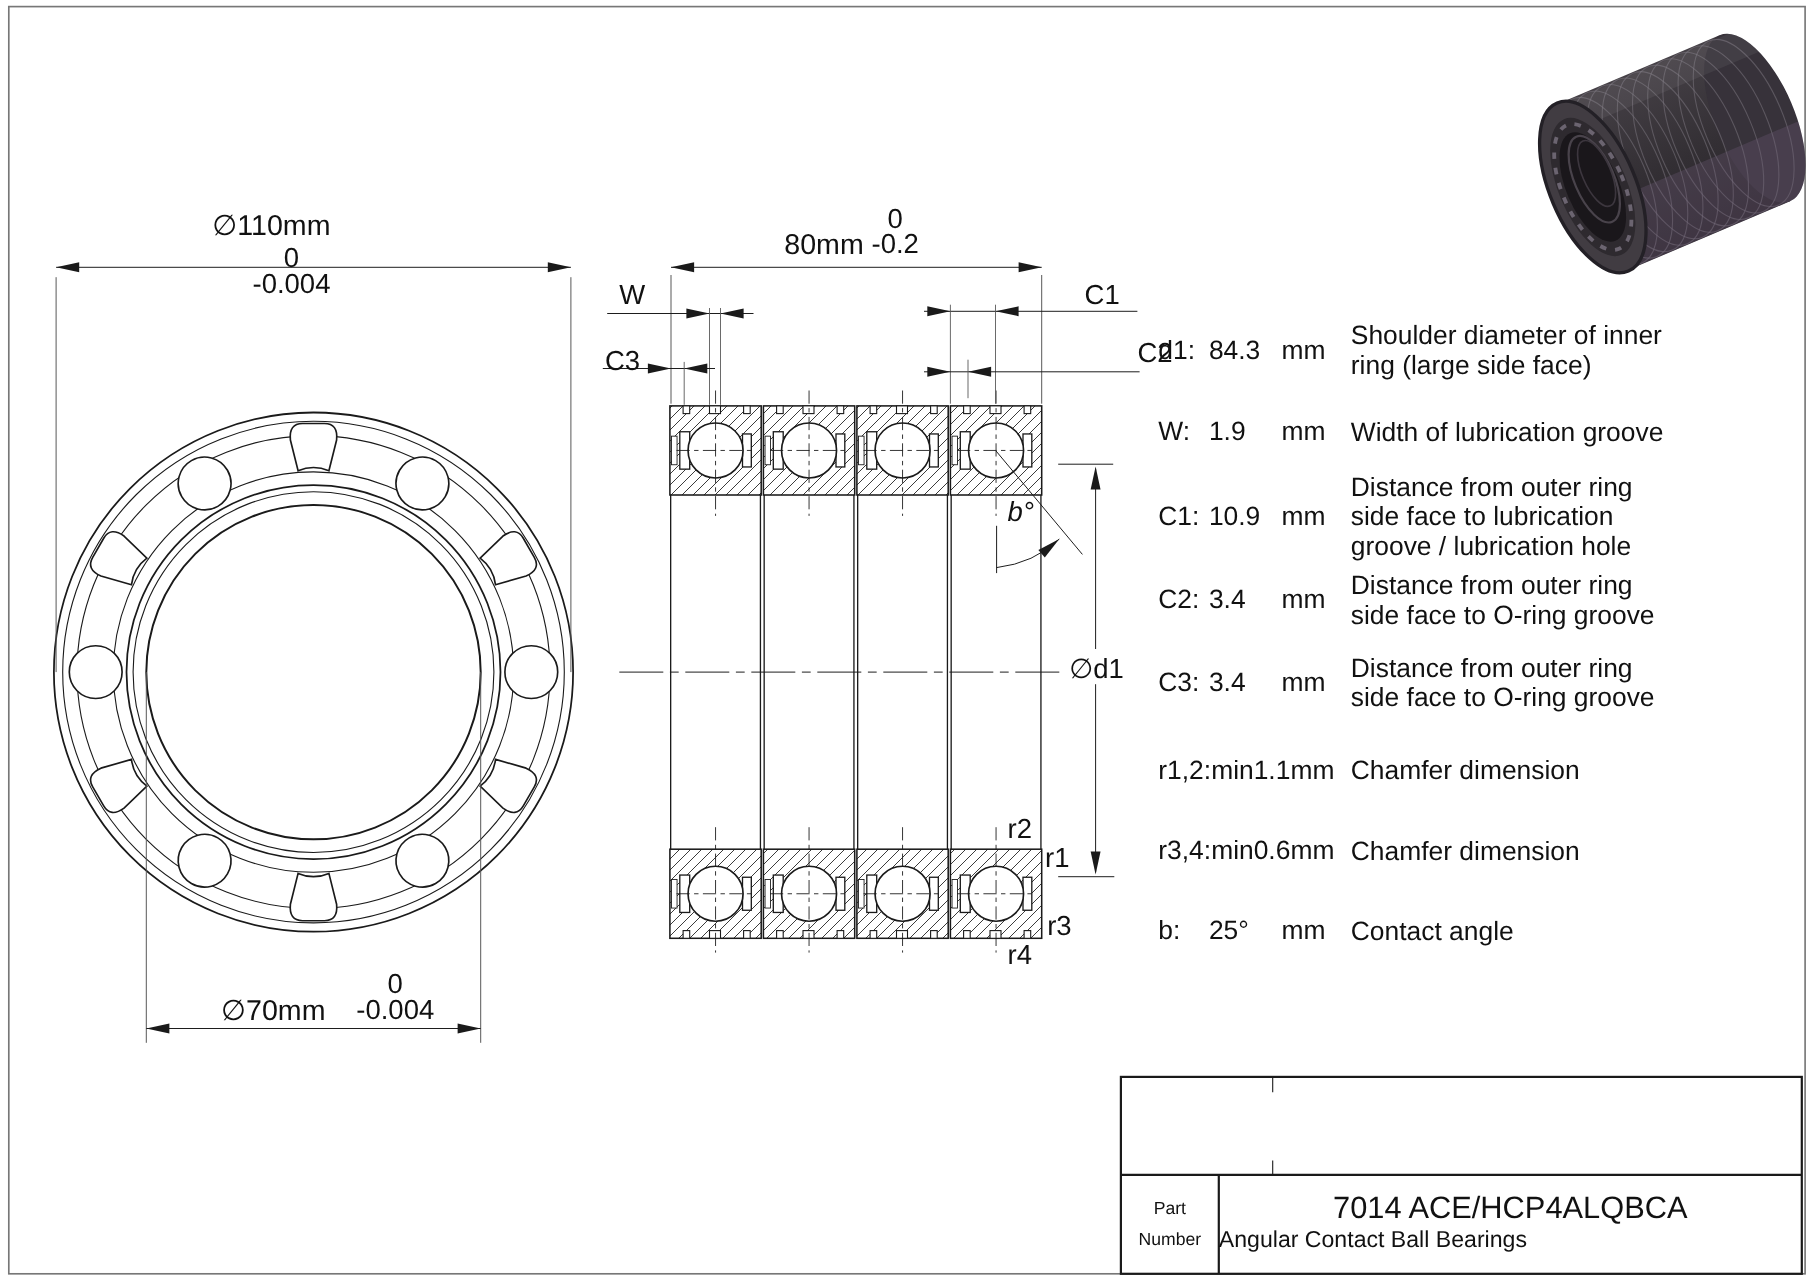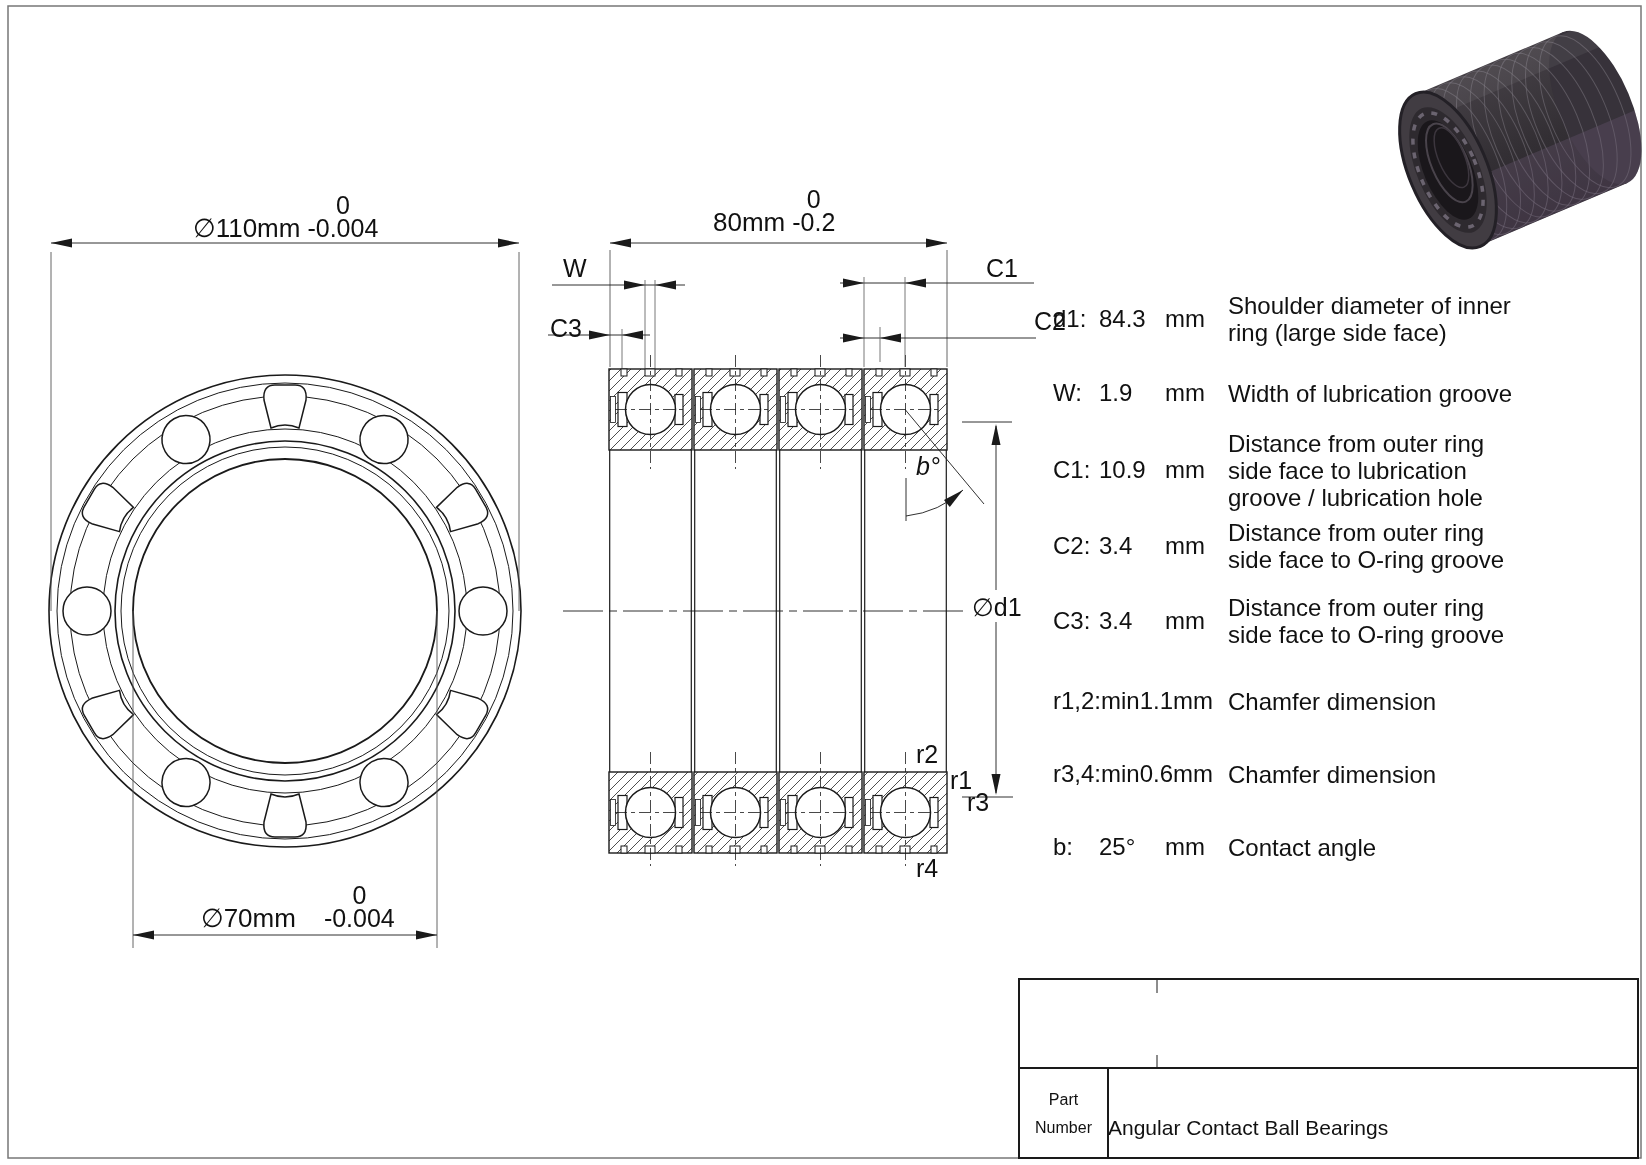--- a/index.html
+++ b/index.html
@@ -254,21 +254,21 @@
         </g>
         <ellipse cx="0" cy="0" rx="39" ry="83" fill="#413c42" stroke="#232026" stroke-width="3"></ellipse>
         <ellipse cx="0" cy="0" rx="31" ry="67" fill="#2e2a2f"></ellipse>
         <ellipse cx="0" cy="0" rx="28" ry="61" fill="none" stroke="#6b6470" stroke-width="3.5" stroke-dasharray="6 8"></ellipse>
         <ellipse cx="0" cy="0" rx="24" ry="53" fill="#1a171b"></ellipse>
         <ellipse cx="4" cy="-6" rx="18" ry="42" fill="none" stroke="#49434b" stroke-width="2"></ellipse>
         <ellipse cx="8" cy="-10" rx="13" ry="32" fill="none" stroke="#3c363e" stroke-width="1.5"></ellipse>
       </g>
     </svg>
 
-  <div class="dimblock" style="left:193px;top:194px;">
+  <div class="dimblock" style="left:193px;top:194px;flex-direction:column;">
     <span>∅110mm</span>
     <span class="tolcol">
       <span>0</span>
       <span>-0.004</span>
     </span>
   </div>
   <div class="dimblock" style="left:201px;top:884px;gap:28px;">
     <span>∅70mm</span>
     <span class="tolcol">
       <span>0</span>
@@ -284,21 +284,21 @@
   </div>
 
   <div class="dimlabel" style="left:563px;top:254px;">W</div>
   <div class="dimlabel" style="left:550px;top:314px;">C3</div>
   <div class="dimlabel" style="left:986px;top:254px;">C1</div>
   <div class="dimlabel" style="left:990px;top:307px;margin-left:44px;">C2</div>
   <div class="dimlabel itl" style="left:916px;top:452px;">b°</div>
   <div class="dimlabel" style="left:972px;top:593px;">∅d1</div>
   <div class="dimlabel" style="left:916px;top:740px;">r2</div>
   <div class="dimlabel" style="left:950px;top:766px;">r1</div>
-  <div class="dimlabel" style="left:952px;top:788px;margin-left:15px;">r3</div>
+  <div class="dimlabel" style="left:952px;top:828px;">r3</div>
   <div class="dimlabel" style="left:916px;top:854px;">r4</div>
 
   <div class="spec-row" style="top:319px;">
     <span class="s-label">d1:</span><span class="s-value">84.3</span><span class="s-unit">mm</span>
     <div class="s-desc">Shoulder diameter of inner
 ring (large side face)</div>
   </div>
   <div class="spec-row" style="top:393px;">
     <span class="s-label">W:</span><span class="s-value">1.9</span><span class="s-unit">mm</span>
     <div class="s-desc">Width of lubrication groove</div>
@@ -329,14 +329,15 @@
   </div>
   <div class="spec-row" style="top:847px;">
     <span class="s-label">b:</span><span class="s-value">25°</span><span class="s-unit">mm</span>
     <div class="s-desc">Contact angle</div>
   </div>
 
   <div class="tb-partlabel">
     <div>Part</div>
     <div>Number</div>
   </div>
+  <div class="tb-partnum">7014 ACE/HCP4ALQBCA</div>
   <div class="tb-type">Angular Contact Ball Bearings</div>
 </div>
 
 </body></html>

